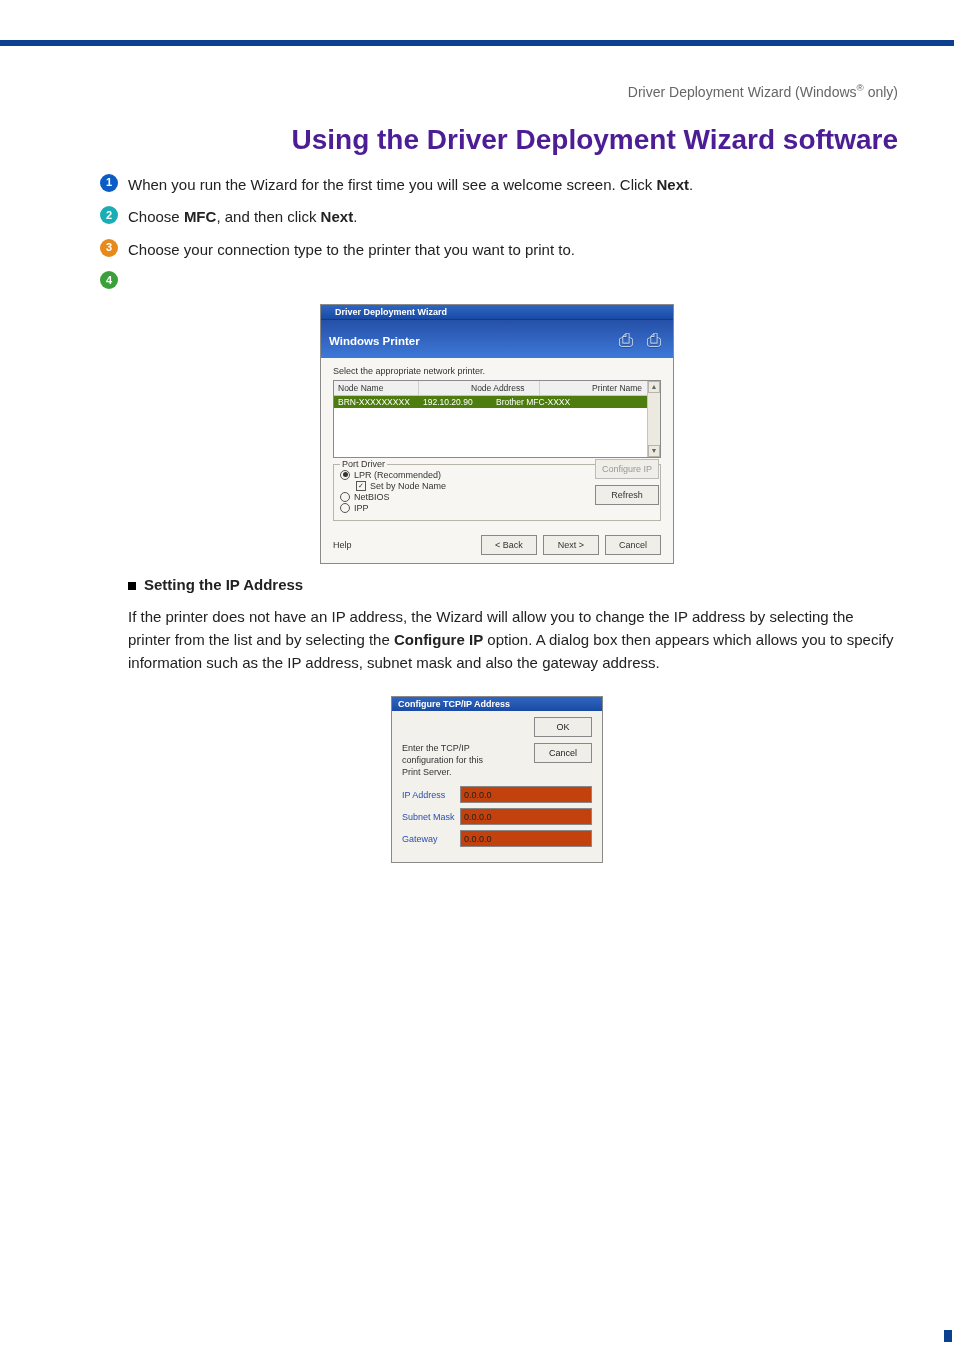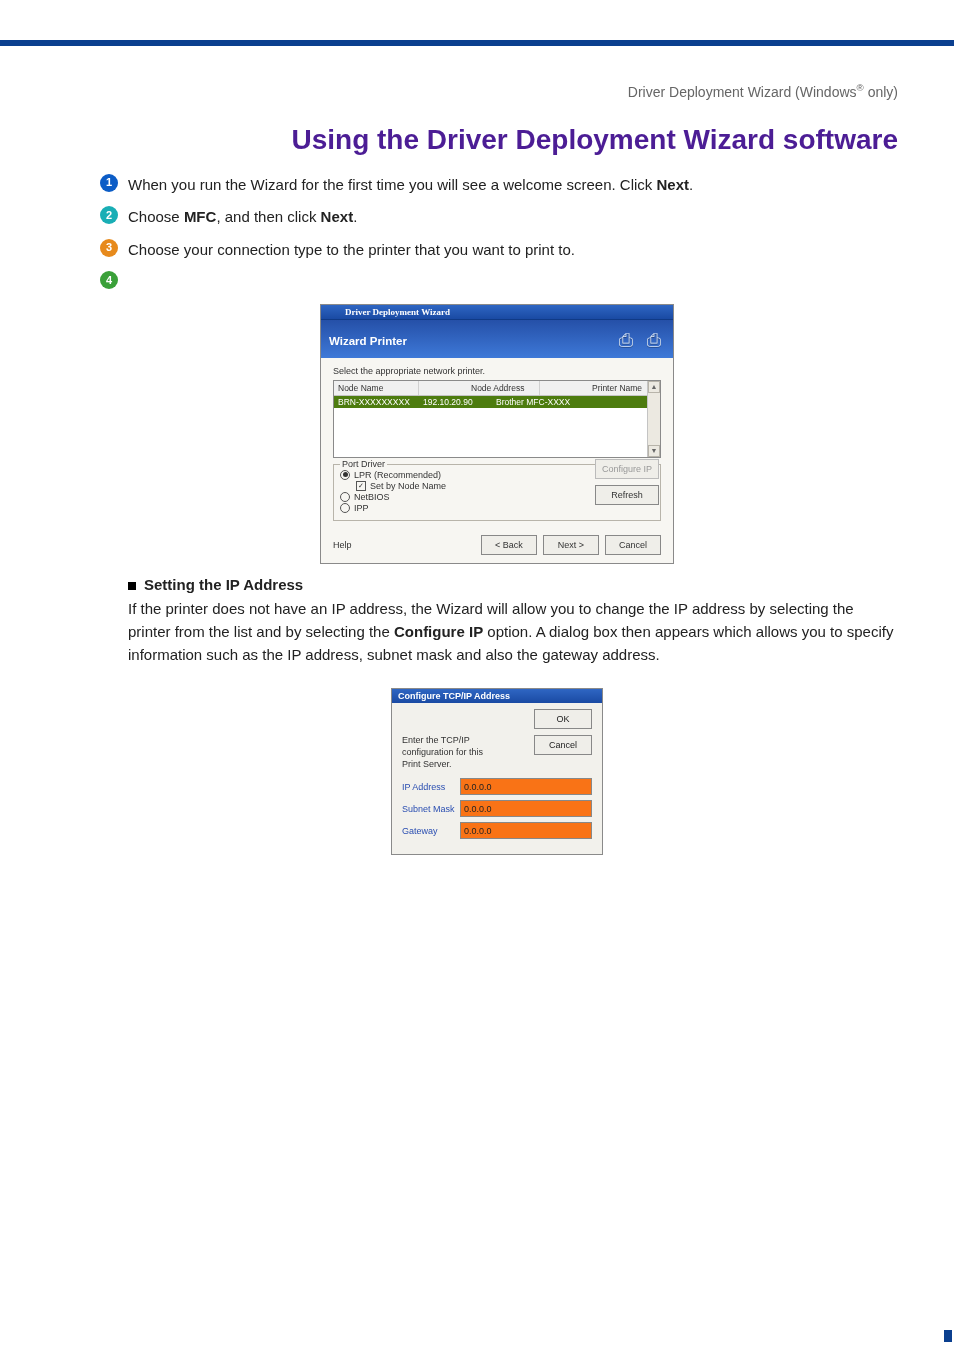--- a/index.html
+++ b/index.html
@@ -74,21 +74,21 @@
   }
 
   
   .ip-section {
     margin-top: 12px;
     margin-left: 32px;
   }
   .ip-title-row {
     display: flex;
     align-items: flex-start;
-    margin-bottom: 4px;
+    margin-bottom: 12px;
   }
   .ip-square {
     width: 8px; height: 8px;
     background:#000;
     margin-top:6px;
     margin-right:8px;
     flex:0 0 auto;
   }
   .ip-title {
     font-weight: bold;
@@ -127,24 +127,23 @@
   .dlg1 {
     width: 352px;
     border:1px solid #8a8a8a;
     background:#f7f6f2;
     font-size: 9px;
     color:#333;
   }
   .dlg1-title {
     background: linear-gradient(#2f66c3,#1a4aa3);
     color:#fff;
-    padding:2px 24px;
+    padding:2px 14px;
     font-weight:bold;
     border-bottom:1px solid #103a86;
-    font-family:Liberation Serif, serif;
   }
   .dlg1-sub {
     background: linear-gradient(#2550a8,#3e79d8);
     color:#fff;
     padding:10px 8px 6px 8px;
     display:flex;
     align-items:center;
     justify-content:space-between;
   }
   .dlg1-sub-title { font-weight:bold; font-size:11.5px; }
@@ -239,21 +238,21 @@
   }
   .dlg2-title{
     background:linear-gradient(#2f66c3,#1a4aa3);
     color:#fff;font-weight:bold;
     padding:2px 6px;
   }
   .dlg2-body{ padding:8px 10px 10px 10px; position:relative;}
   .dlg2-row{ display:flex; align-items:center; margin:5px 0;}
   .dlg2-label{ flex:0 0 58px; color:#2a4eb1;}
   .dlg2-input{
-    flex:1 1 auto; height:15px; border:1px solid #888; background:#f97316;
+    flex:1 1 auto; height:15px; border:1px solid #888; background:#c2410c;
     padding:0 3px; display:flex; align-items:center;
   }
   .dlg2-btns{ position:absolute; right:10px; top:6px; display:flex; flex-direction:column; gap:6px;}
   .dlg2 .btn{
     width:56px; height:18px; border:1px solid #888;background:#efeee9;
     display:flex;align-items:center;justify-content:center;
   }
   .dlg2-note{ color:#333; max-width:100px; line-height:1.3;}
 
   sup{ font-size:0.7em; }
@@ -303,21 +302,21 @@
       </span>
     <span class="step-text">
       <br>
     </span>
   </div>
 
   <div class="dlg1-wrap">
     <div class="dlg1" style="position:relative;">
       <div class="dlg1-title">Driver Deployment Wizard</div>
       <div class="dlg1-sub">
-        <span class="dlg1-sub-title">Wizard Printer</span>
+        <span class="dlg1-sub-title">Windows Printer</span>
         <span class="dlg1-icons">
           <span>⎙</span>
           <span>⎙</span>
         </span>
       </div>
       <div class="dlg1-body">
         <div class="dlg1-instr">Select the appropriate network printer.</div>
 
         <div class="dlg1-list">
           <div class="dlg1-list-head">

